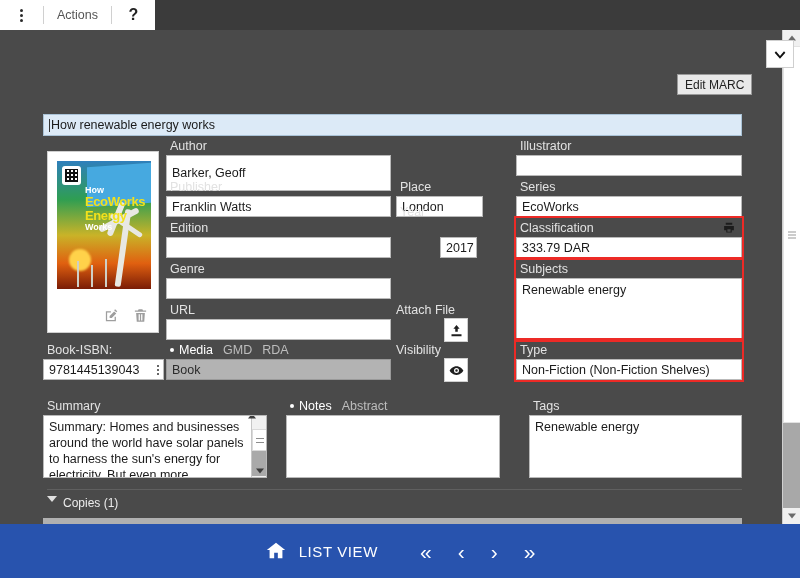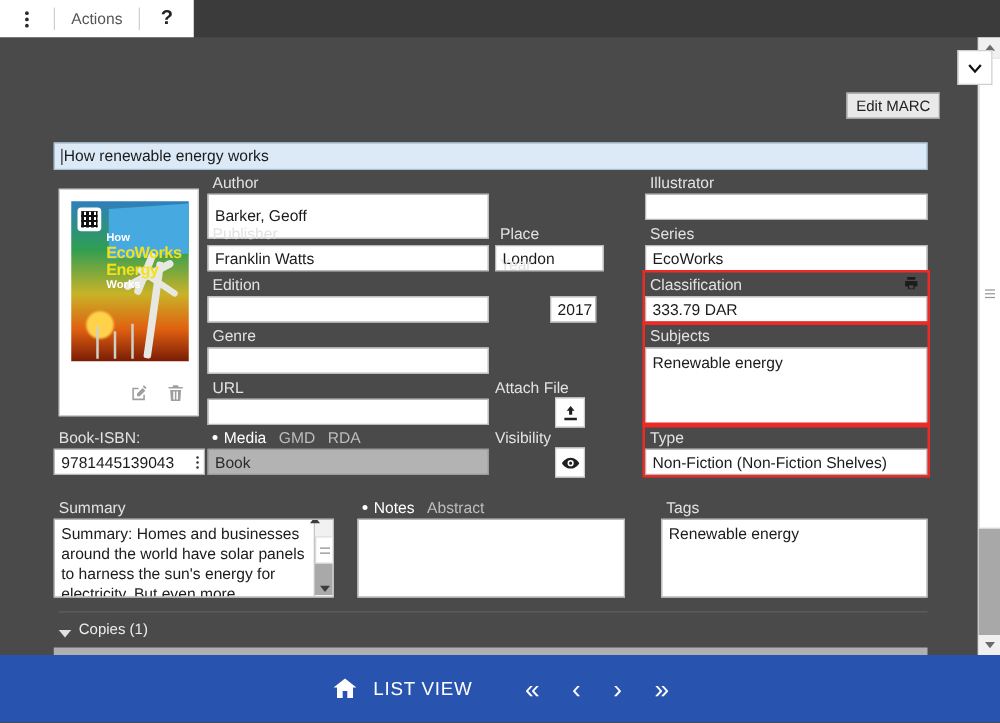--- a/index.html
+++ b/index.html
@@ -154,21 +154,21 @@
   .mini-tri.up { border-bottom: 5px solid #3d3d3d; }
   .mini-tri.down { border-top: 5px solid #3d3d3d; }
   .mini-thumb { position: absolute; left: 0; top: 13px; width: 15px; height: 22px; background: #fff; border: 1px solid #dadada; }
   .mini-thumb i { position: absolute; left: 3px; width: 8px; height: 1px; background: #8d8d8d; }
   .mini-track { position: absolute; left: 0; top: 35px; width: 15px; height: 25px; background: #a9a9a9; }
 
   
   .hr { position: absolute; left: 47px; width: 695px; height: 1px; background: #5f5f5f; }
 
   
-  .copies-head { position: absolute; left: 47px; top: 466px; color: #ececec; font-size: 12px; display: flex; align-items: flex-end; gap: 6px; }
+  .copies-head { position: absolute; left: 47px; top: 466px; color: #ececec; font-size: 12px; display: flex; align-items: flex-start; gap: 6px; }
   .caret-dn { width: 0; height: 0; border-left: 5px solid transparent; border-right: 5px solid transparent; border-top: 6px solid #e0e0e0; }
   .tbl { position: absolute; left: 43px; top: 488px; width: 699px; }
   .tbl-hdr { display: flex; background: #b0b0b0; height: 21px; align-items: center; font-size: 12px; color: #1f1f1f; }
   .tbl-row { display: flex; background: #dcdcdc; height: 16px; align-items: center; font-size: 12px; color: #2b2b2b; overflow: hidden; }
   .tc { text-align: center; overflow: hidden; white-space: nowrap; }
   .c0 { width: 84px; } .c1 { width: 86px; } .c2 { width: 112px; } .c3 { width: 62px; }
   .c4 { width: 100px; } .c5 { width: 62px; } .c6 { width: 104px; } .c7 { width: 89px; }
   .campus-dot { display:inline-block; width: 9px; height: 9px; border-radius: 50%; border: 2px solid #23d5c5; }
 
   

